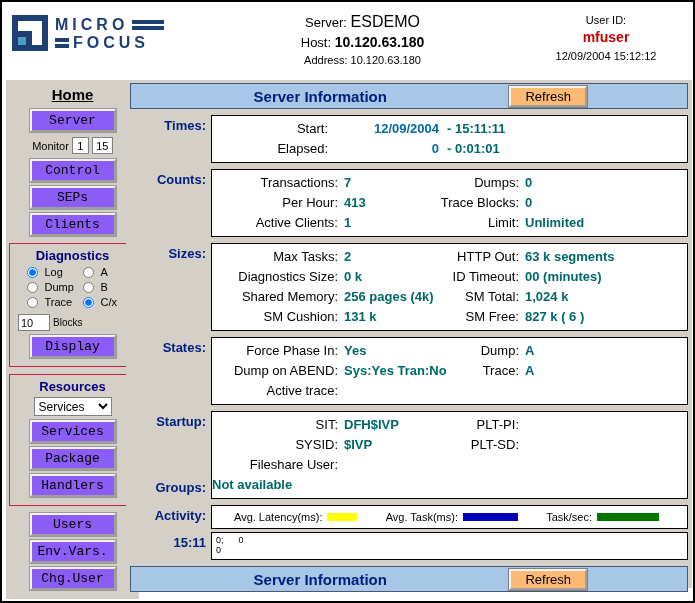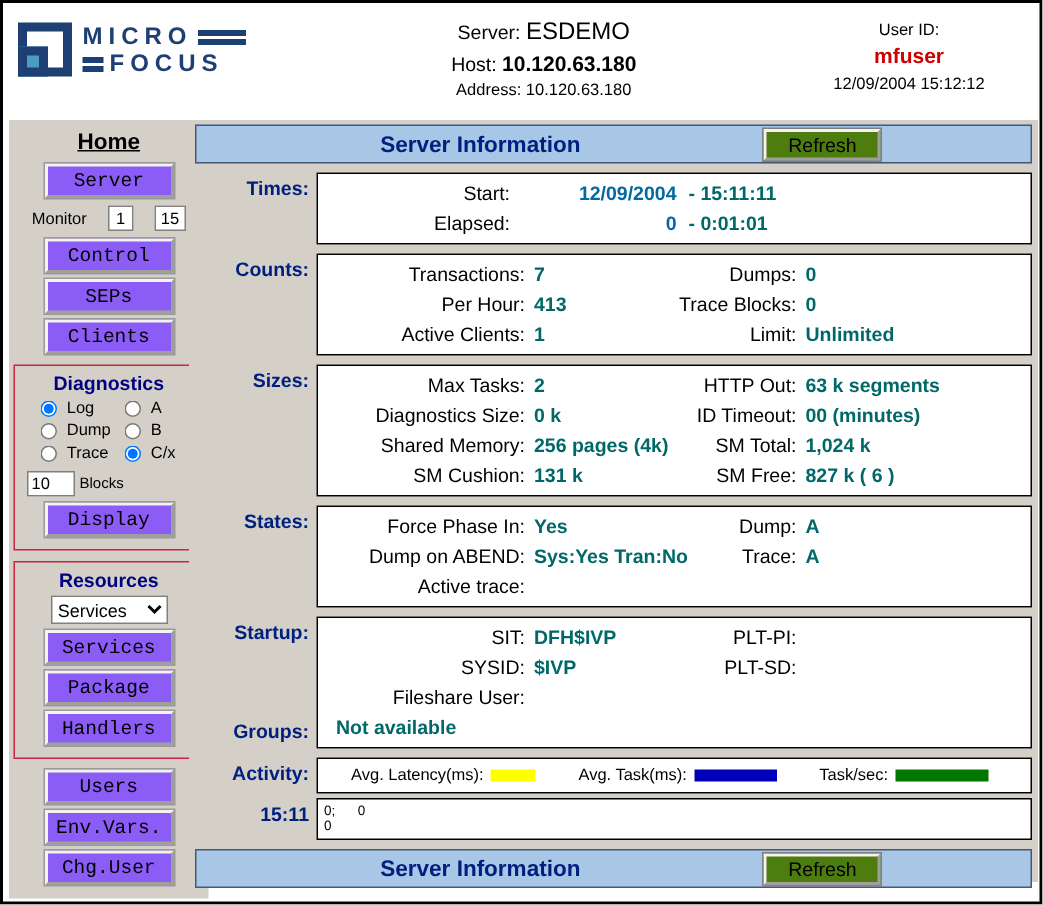--- a/index.html
+++ b/index.html
@@ -24,42 +24,42 @@
   .addr-line{font-size:11px;margin-top:4px;}
   .user-block{width:160px;text-align:center;padding:12px 14px 0 0;box-sizing:border-box;}
   .user-id-label{font-size:11px;}
   .user-id-value{font-size:14px;font-weight:bold;color:#cc0000;margin-top:3px;}
   .timestamp{font-size:11px;margin-top:5px;}
 
   
   .sidebar{position:absolute;top:78px;left:4px;width:133px;bottom:2px;background:#d4d0c8;padding-top:3px;box-sizing:border-box;overflow:hidden;}
   .home{font-size:15px;font-weight:bold;text-decoration:underline;text-align:center;margin:3px 0 6px;cursor:pointer;color:#000;}
   .sbtn{display:block;width:86px;margin:4px auto;background:#8b5cf6;border:2px outset #f4f2ee;outline:1px solid #9a9a9a;font-size:13px;padding:2px 0;font-family:Liberation Mono, monospace;color:#000;cursor:pointer;}
-  .monitor-row{display:flex;align-items:center;justify-content:center;gap:14px;margin:5px 0;}
+  .monitor-row{display:flex;align-items:center;justify-content:center;gap:3px;margin:5px 0;}
   .monitor-label{font-size:11px;}
   .monitor-input{width:15px;height:15px;font-size:11px;text-align:center;border:1px solid #808080;padding:0;background:#fff;font-family:inherit;box-sizing:content-box;}
   .monitor-input.two{width:19px;}
   .group{border:1px solid #cc2244;margin:7px 3px;padding:2px 0 4px;}
   .group-title{font-size:13px;font-weight:bold;color:#000080;text-align:center;margin:2px 0 3px;}
   .radio-grid{display:grid;grid-template-columns:56px 36px;justify-content:center;font-size:11px;row-gap:3px;}
   .radio-item{display:flex;align-items:center;gap:7px;cursor:pointer;}
   .radio-item input{margin:0;width:11px;height:11px;}
   .blocks-row{display:flex;align-items:center;gap:3px;margin:6px 0 2px 8px;}
   .blocks-input{width:26px;height:15px;font-size:11px;border:1px solid #808080;background:#fff;padding:0 2px;font-family:inherit;}
   .blocks-label{font-size:10px;}
   .res-select{display:block;width:78px;margin:2px auto 4px;font-size:12px;font-family:inherit;background:#fff;border:1px solid #808080;height:19px;}
 
   
   .main{position:absolute;left:124px;top:78px;width:566px;height:508px;background:#d4d0c8;box-sizing:border-box;padding:3px 4px;}
   .bluebar{height:26px;background:#a8c6e5;border:1px solid #44597a;display:flex;align-items:center;box-sizing:border-box;}
   .bar-title{flex:1;text-align:center;font-size:15px;font-weight:bold;color:#002080;}
-  .refresh-btn{background:#4d7c0f;border:2px outset #f4f2ee;outline:1px solid #808080;font-size:13px;padding:1px 14px;margin-right:100px;font-family:inherit;cursor:pointer;}
+  .refresh-btn{background:#fdba74;border:2px outset #f4f2ee;outline:1px solid #808080;font-size:13px;padding:1px 14px;margin-right:100px;font-family:inherit;cursor:pointer;}
   .section{display:grid;grid-template-columns:76px 1fr;column-gap:5px;margin-top:6px;align-items:stretch;}
   .row-label{font-size:13px;font-weight:bold;color:#002080;text-align:right;padding-top:3px;}
-  .box{background:#fff;border:1px solid #000;padding:3px 12px;}
+  .box{background:#fff;border:1px solid #000;padding:3px 0;}
   .kv4{display:grid;grid-template-columns:132px 96px 85px 1fr;line-height:20px;font-size:13px;}
   .kv4 .k{text-align:right;padding-right:6px;color:#000;}
   .kv4 .v{font-weight:bold;color:#006868;white-space:nowrap;}
   .kv3{display:grid;grid-template-columns:122px 105px 1fr;line-height:20px;font-size:13px;}
   .kv3 .k{text-align:right;padding-right:6px;}
   .kv3 .a{text-align:right;font-weight:bold;color:#0369a1;}
   .kv3 .b{padding-left:8px;font-weight:bold;color:#006868;}
   .startup-label-col{display:flex;flex-direction:column;justify-content:space-between;padding-bottom:4px;}
   .groups-value{font-weight:bold;color:#006868;font-size:13px;line-height:20px;}
   .legend-box{display:flex;align-items:center;justify-content:space-between;padding:4px 28px 4px 22px;height:14px;}

